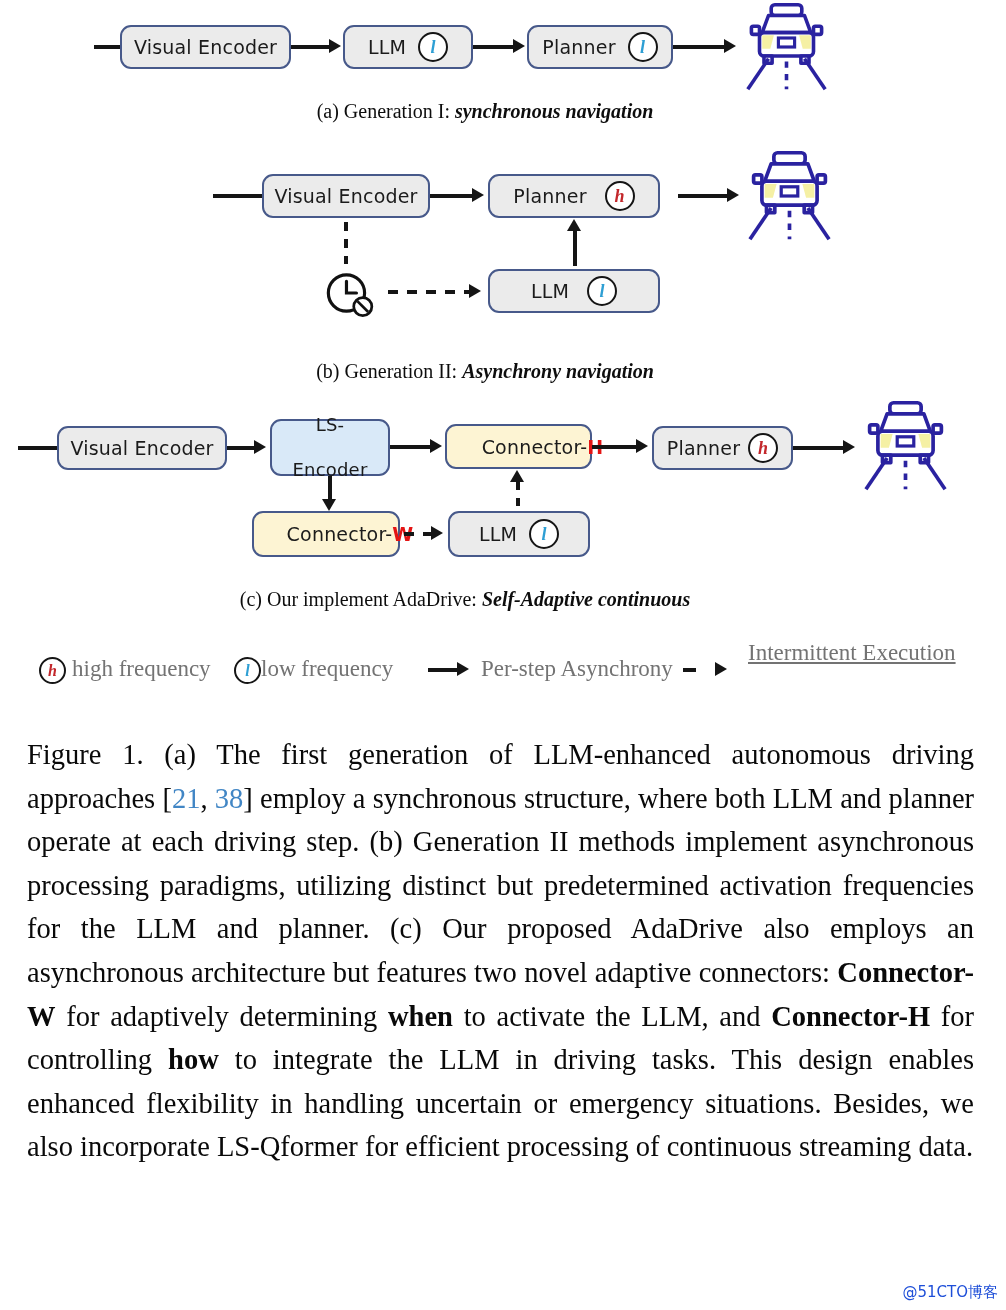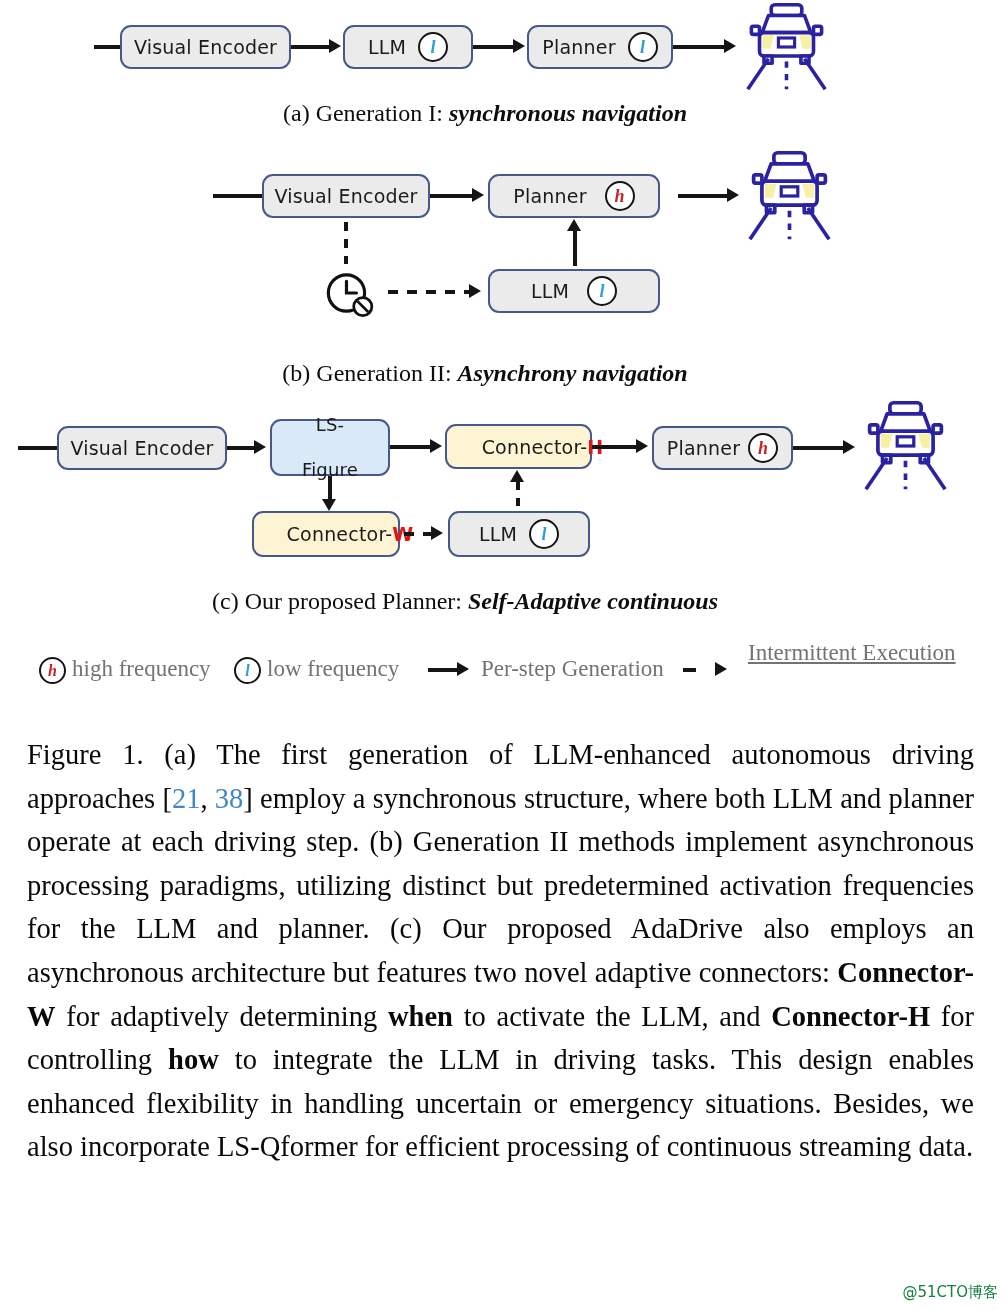--- a/index.html
+++ b/index.html
@@ -57,21 +57,21 @@
   .dash-v { position:absolute; width:3.5px;
     background:repeating-linear-gradient(180deg,#151515 0 9px,transparent 9px 17px); }
   .dash-v.head-up::before {
     content:""; position:absolute; top:-11px; left:-5.8px; width:0; height:0;
     border-bottom:12px solid #151515; border-left:7.5px solid transparent; border-right:7.5px solid transparent;
   }
 
   
   .pcap {
     position:absolute; left:0; width:970px; text-align:center;
-    font-size:24px; color:#0d0d0d;
+    font-size:20px; color:#0d0d0d;
   }
   .pcap .emph { font-weight:bold; font-style:italic; }
 
   
   .legend-label { position:absolute; font-size:23px; color:#737373; white-space:nowrap; }
 
   
   .figcap {
     position:absolute; left:27px; top:733px; width:947px;
     font-size:28.5px; line-height:1.53; color:#090909;
@@ -80,21 +80,21 @@
   .figcap .bold { font-weight:bold; }
   .figcap .cite { color:var(--citation-blue); cursor:pointer; }
 
   
   svg.car { color:var(--car-navy); display:block; }
   svg.car .hl { fill:var(--headlight-yellow); stroke:none; }
   svg.clock { display:block; }
 
   .watermark {
     position:absolute; right:8px; bottom:8px;
-    font-family:"DejaVu Sans", sans-serif; font-size:15px; color:#15803d;
+    font-family:"DejaVu Sans", sans-serif; font-size:15px; color:#1d4ed8;
   }
 </style>
 </head>
 <body>
 
 <div id="canvas">
 
   <div>
     <div class="line-h" style="left:94px; top:45px; width:27px;"></div>
     <div class="box" style="left:120px; top:25px; width:171px; height:44px;">
@@ -190,21 +190,21 @@
   </div>
 
   <div>
     <div class="line-h" style="left:18px; top:446px; width:39px;"></div>
     <div class="box" style="left:57px; top:426px; width:170px; height:44px;">
       <span>Visual Encoder</span>
     </div>
     <div class="line-h head" style="left:227px; top:446px; width:28px;"></div>
     <div class="box blue two-line" style="left:270px; top:419px; width:120px; height:57px;gap:23px;">
       <span>LS-</span>
-      <span>Figure</span>
+      <span>Encoder</span>
     </div>
     <div class="line-h head" style="left:390px; top:445px; width:41px;"></div>
     <div class="box cream" style="left:445px; top:424px; width:147px; height:45px; gap:0;">
       <span>Connector-</span>
         <span class="red-letter">H</span>
     </div>
     <div class="line-h head" style="left:592px; top:445px; width:45px;"></div>
     <div class="box" style="left:652px; top:426px; width:141px; height:44px; gap:8px;">
       <span>Planner</span>
       <span class="freq h">h</span>
@@ -236,31 +236,31 @@
       <span>Connector-</span>
         <span class="red-letter">W</span>
     </div>
     <div class="dash-h head" style="left:404px; top:532px; width:28px;"></div>
     <div class="box" style="left:448px; top:511px; width:142px; height:46px;">
       <span>LLM</span>
       <span class="freq l">l</span>
     </div>
     <div class="dash-v head-up" style="left:516px; top:481px; height:25px;"></div>
     <div class="pcap" style="top:588px; width:930px;">
-      <span>(c) Our proposed Planner: </span><span class="emph">Self-Adaptive continuous</span>
+      <span>(c) Our implement AdaDrive: </span><span class="emph">Self-Adaptive continuous</span>
     </div>
   </div>
 
   <div>
     <span class="freq h small" style="position:absolute; left:39px; top:657px;">h</span>
     <span class="legend-label" style="left:72px; top:656px;">high frequency</span>
     <span class="freq l small" style="position:absolute; left:234px; top:657px;">l</span>
-    <span class="legend-label" style="left:267px; top:656px;">low frequency</span>
+    <span class="legend-label" style="left:261px; top:656px;">low frequency</span>
     <div class="line-h head" style="left:428px; top:668px; width:30px;"></div>
-    <span class="legend-label" style="left:481px; top:656px;">Per-step Generation</span>
+    <span class="legend-label" style="left:481px; top:656px;">Per-step Asynchrony</span>
     <div class="dash-h head" style="left:683px; top:668px; width:33px; background:repeating-linear-gradient(90deg,#151515 0 13px,transparent 13px 33px);"></div>
     <span class="legend-label" style="left:748px; top:640px;text-decoration:underline;">Intermittent Execution</span>
   </div>
 
   <div class="figcap"><span class="normal">Figure 1.  (a) The first generation of LLM-enhanced autonomous driving approaches [</span><span class="cite">21</span><span class="normal">, </span><span class="cite">38</span><span class="normal">] employ a synchronous structure, where both LLM and planner operate at each driving step. (b) Generation II methods implement asynchronous processing paradigms, utilizing distinct but predetermined activation frequencies for the LLM and planner. (c) Our proposed AdaDrive also employs an asynchronous architecture but features two novel adaptive connectors: </span><span class="bold">Connector-W</span><span class="normal"> for adaptively determining </span><span class="bold">when</span><span class="normal"> to activate the LLM, and </span><span class="bold">Connector-H</span><span class="normal"> for controlling </span><span class="bold">how</span><span class="normal"> to integrate the LLM in driving tasks.  This design enables enhanced flexibility in handling uncertain or emergency situations.  Besides, we also incorporate LS-Qformer for efficient processing of continuous streaming data.</span></div>
 
   <div class="watermark">@51CTO博客</div>
 </div>
 
 </body></html>

